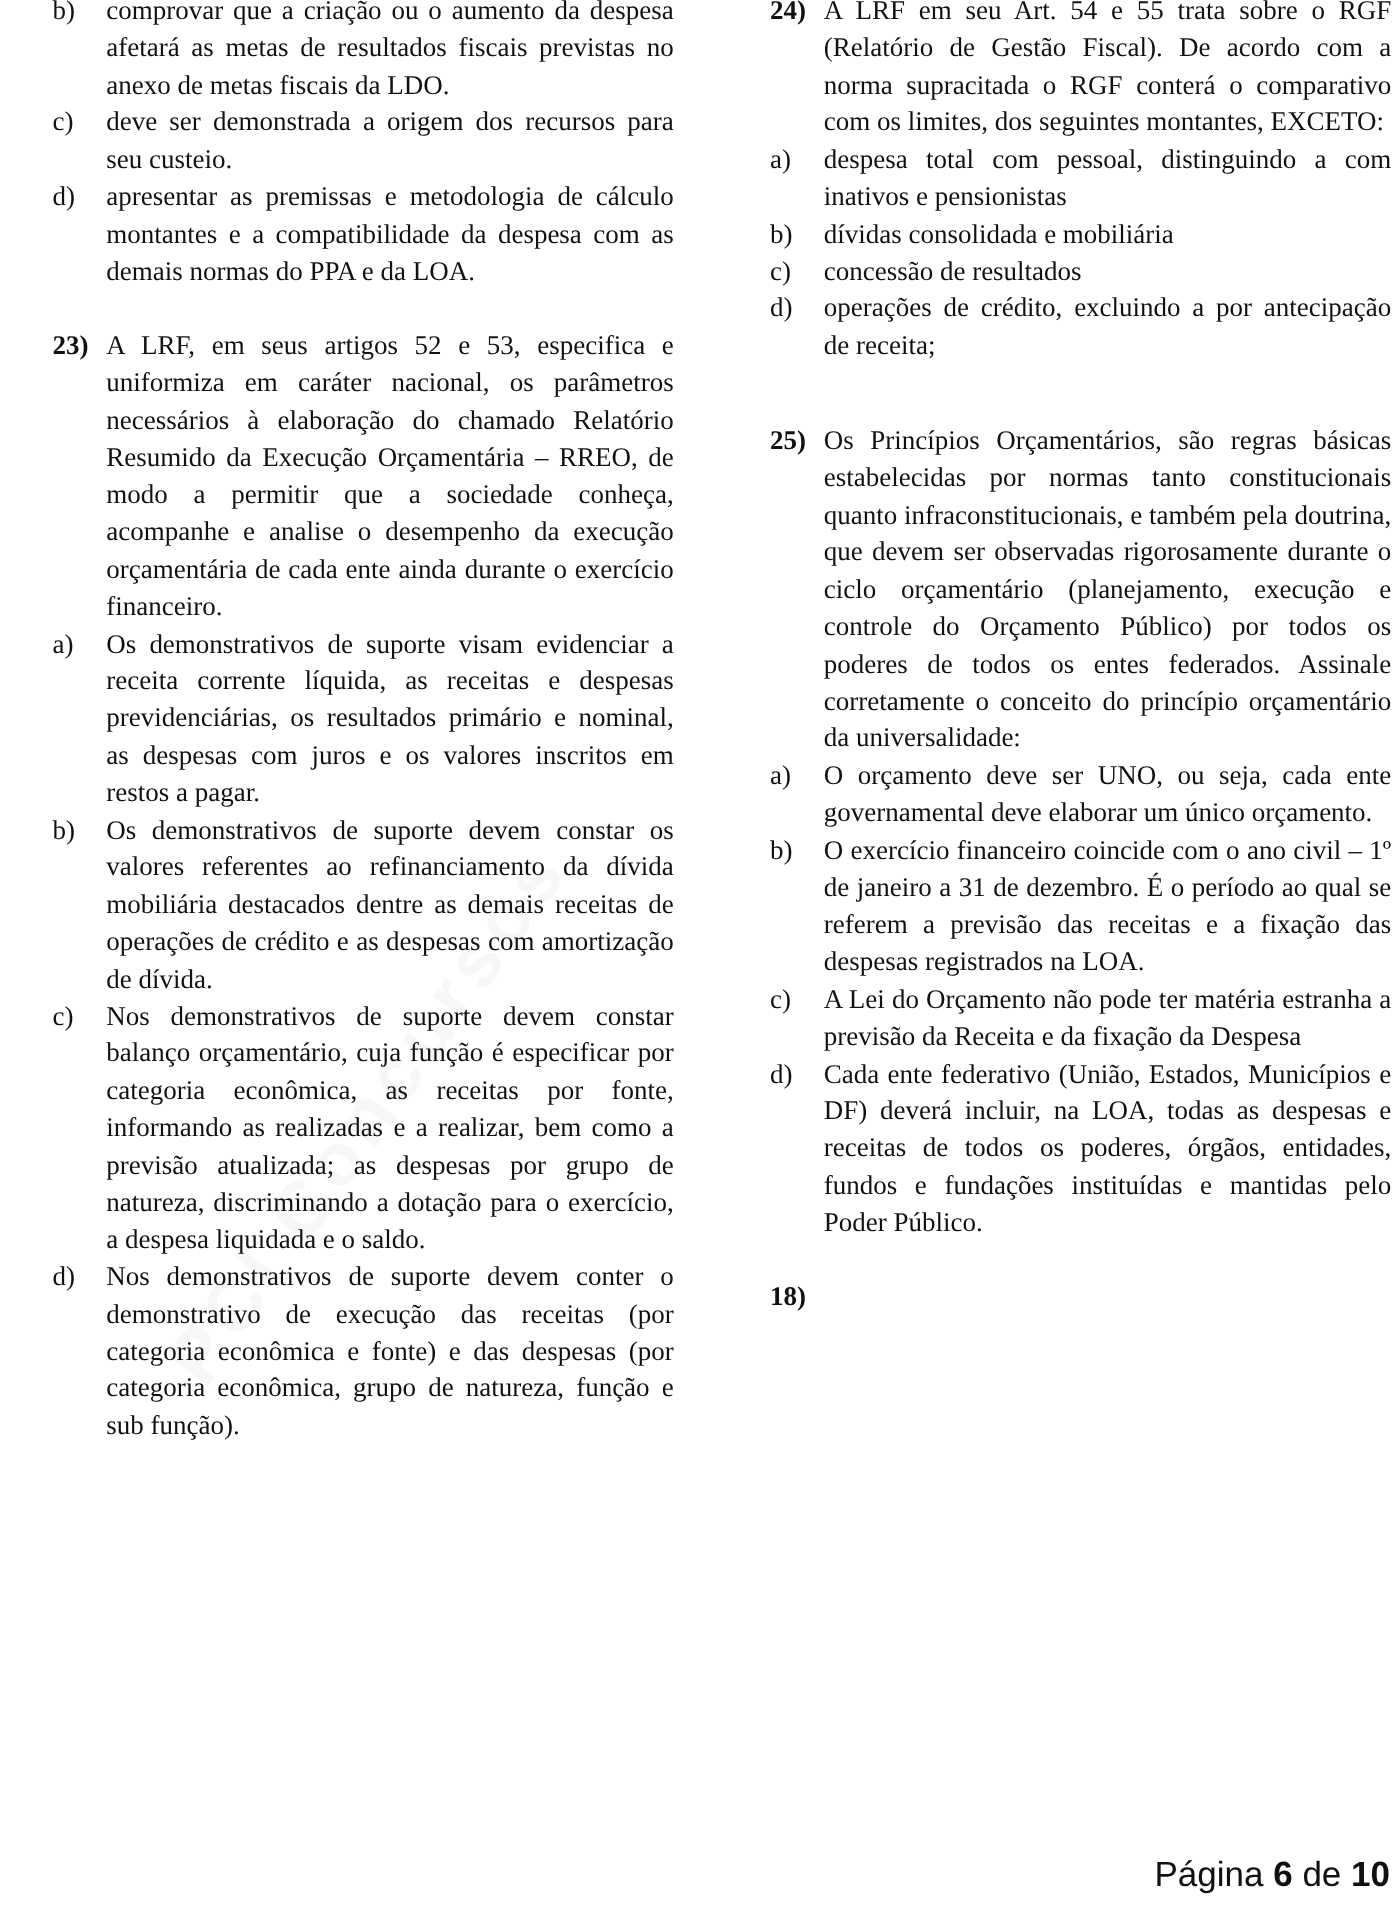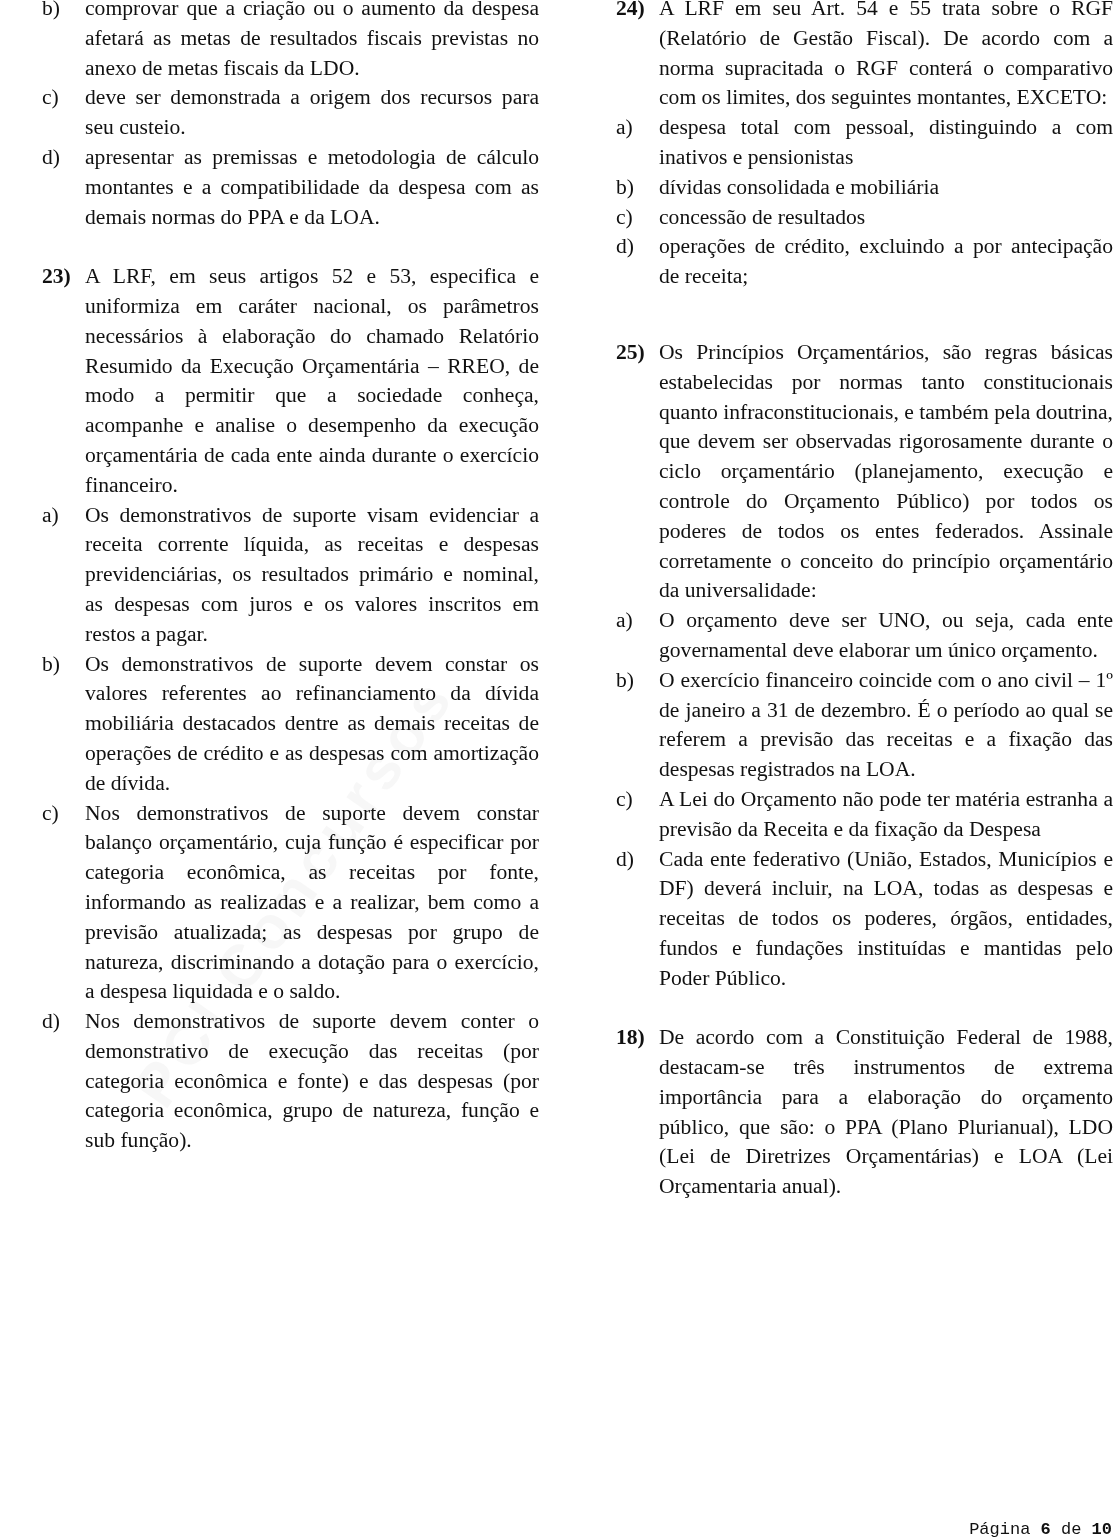--- a/index.html
+++ b/index.html
@@ -11,23 +11,22 @@
   .col-left { left: 42px; width: 497px; }
   .col-right { left: 616px; width: 497px; }
   .item { position: relative; padding-left: 43px; text-align: justify; }
   .item .lbl { position: absolute; left: 0; top: 0; }
   .q .lbl { font-weight: bold; }
   .txt { display: block; text-align: justify; }
   .para { display: block; text-align: justify; }
   .gap { height: 29.8px; }
   .gap2 { height: 46px; }
   .footer {
-    position: absolute; right: 8px; top: 1484px; font-size: 17px;
-    font-family: Liberation Mono, monospace;
-    margin-top: 36px;
+    position: absolute; right: 8px; top: 1484px; font-size: 28px;
+    font-family: Liberation Sans, sans-serif;
   }
   .footer b { font-weight: bold; }
   .watermark {
     position: absolute; left: 120px; top: 1080px; width: 500px;
     transform: rotate(-55deg); transform-origin: left top;
     font-family: "Liberation Sans", "DejaVu Sans", sans-serif; font-size: 60px; font-weight: bold;
     color: rgba(120,120,120,0.06); letter-spacing: 6px; pointer-events: none; white-space: nowrap;
   }
 </style>
 </head>
@@ -115,21 +114,20 @@
   </div>
   <div class="item">
     <span class="lbl">d)</span>
     <span class="txt">Cada ente federativo (União, Estados, Municípios e DF) deverá incluir, na LOA, todas as despesas e receitas de todos os poderes, órgãos, entidades, fundos e fundações instituídas e mantidas pelo Poder Público.</span>
   </div>
 
   <div class="gap"></div>
 
   <div class="item q">
     <span class="lbl">18)</span>
-    <span class="para">De acordo com a Constituição Federal de 1988, destacam-se três instrumentos de extrema importância para a elaboração do orçamento público, que são: o PPA (Plano Plurianual), LDO (Lei de Diretrizes Orçamentárias) e LOA (Lei Orçamentaria anual).</span>
   </div>
 </div>
 
 <div class="footer">
   <span>Página</span>
   <b>6</b>
   <span>de</span>
   <b>10</b>
 </div>
 

